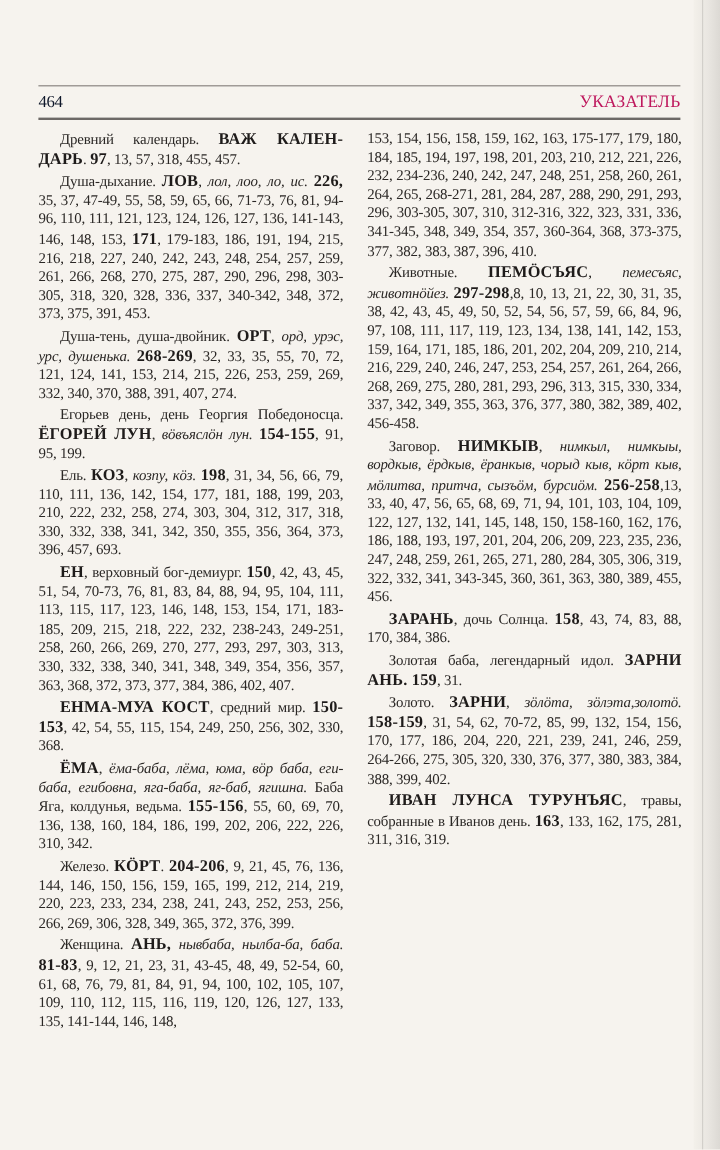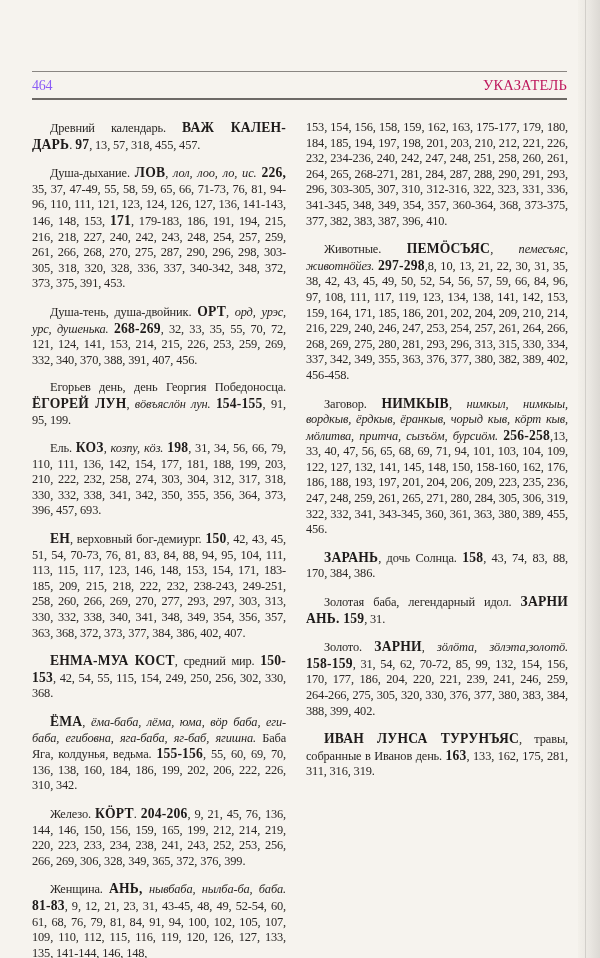--- a/index.html
+++ b/index.html
@@ -10,48 +10,48 @@
     color:#2a2725;
     position:relative;
   }
   .page-edge {
     position:absolute; right:0; top:0; width:22px; height:958px;
     background:linear-gradient(to right,#f3f0ea 0%,#e9e6e1 55%,#dcd9d4 100%);
   }
   .page-edge-line { position:absolute; right:14px; top:0; width:1px; height:958px; background:#d2cfca; }
   .header-rule-top { position:absolute; left:32px; top:71px; width:535px; height:1px; background:#8a8682; }
   .header-rule-bottom { position:absolute; left:32px; top:98px; width:535px; height:2px; background:#6d6966; }
-  .page-number { position:absolute; left:32px; top:78px; font-size:14px; color:#8b5cf6; letter-spacing:-0.3px; }
+  .page-number { position:absolute; left:32px; top:78px; font-size:14px; color:#0f172a; letter-spacing:-0.3px; }
   .running-head { position:absolute; right:33px; top:77px; font-size:14.5px; color:#be185d; letter-spacing:0.2px; }
   .column {
     position:absolute; top:108px; font-size:12.4px; line-height:15.6px;
     text-align:justify; letter-spacing:-0.15px;
   }
   .col-left { left:32px; width:254px; }
   .col-right { left:306px; width:262px; }
-  .entry { margin:12px 0 2px 0; text-indent:18px; }
+  .entry { margin:0 0 2px 0; text-indent:18px; }
   .entry.cont { text-indent:0; }
   .b { font-weight:bold; font-size:13.6px; color:#1e1b1a; letter-spacing:0.2px; }
   .i { font-style:italic; }
 </style>
 </head>
 <body>
 
 <div class="page-edge"></div>
 <div class="page-edge-line"></div>
 
 <div class="header-rule-top"></div>
 <div class="page-number">464</div>
 <div class="running-head">УКАЗАТЕЛЬ</div>
 <div class="header-rule-bottom"></div>
 
 <div class="column col-left">
     <p class="entry"><span>Древний календарь. </span><span class="b">ВАЖ КАЛЕН-ДАРЬ</span><span>. </span><span class="b">97</span><span>, 13, 57, 318, 455, 457.</span></p>
     <p class="entry"><span>Душа-дыхание. </span><span class="b">ЛОВ</span><span>, </span><span class="i">лол, лоо, ло, ис.</span><span> </span><span class="b">226,</span><span> 35, 37, 47-49, 55, 58, 59, 65, 66, 71-73, 76, 81, 94-96, 110, 111, 121, 123, 124, 126, 127, 136, 141-143, 146, 148, 153, </span><span class="b">171</span><span>, 179-183, 186, 191, 194, 215, 216, 218, 227, 240, 242, 243, 248, 254, 257, 259, 261, 266, 268, 270, 275, 287, 290, 296, 298, 303-305, 318, 320, 328, 336, 337, 340-342, 348, 372, 373, 375, 391, 453.</span></p>
-    <p class="entry"><span>Душа-тень, душа-двойник. </span><span class="b">ОРТ</span><span>, </span><span class="i">орд, урэс, урс, душенька.</span><span> </span><span class="b">268-269</span><span>, 32, 33, 35, 55, 70, 72, 121, 124, 141, 153, 214, 215, 226, 253, 259, 269, 332, 340, 370, 388, 391, 407, 456.</span></p>
+    <p class="entry"><span>Душа-тень, душа-двойник. </span><span class="b">ОРТ</span><span>, </span><span class="i">орд, урэс, урс, душенька.</span><span> </span><span class="b">268-269</span><span>, 32, 33, 35, 55, 70, 72, 121, 124, 141, 153, 214, 215, 226, 253, 259, 269, 332, 340, 370, 388, 391, 407, 274.</span></p>
     <p class="entry"><span>Егорьев день, день Георгия Победоносца. </span><span class="b">ЁГОРЕЙ ЛУН</span><span>, </span><span class="i">вöвъяслöн лун.</span><span> </span><span class="b">154-155</span><span>, 91, 95, 199.</span></p>
     <p class="entry"><span>Ель. </span><span class="b">КОЗ</span><span>, </span><span class="i">козпу, кöз.</span><span> </span><span class="b">198</span><span>, 31, 34, 56, 66, 79, 110, 111, 136, 142, 154, 177, 181, 188, 199, 203, 210, 222, 232, 258, 274, 303, 304, 312, 317, 318, 330, 332, 338, 341, 342, 350, 355, 356, 364, 373, 396, 457, 693.</span></p>
     <p class="entry"><span class="b">ЕН</span><span>, верховный бог-демиург. </span><span class="b">150</span><span>, 42, 43, 45, 51, 54, 70-73, 76, 81, 83, 84, 88, 94, 95, 104, 111, 113, 115, 117, 123, 146, 148, 153, 154, 171, 183-185, 209, 215, 218, 222, 232, 238-243, 249-251, 258, 260, 266, 269, 270, 277, 293, 297, 303, 313, 330, 332, 338, 340, 341, 348, 349, 354, 356, 357, 363, 368, 372, 373, 377, 384, 386, 402, 407.</span></p>
     <p class="entry"><span class="b">ЕНМА-МУА КОСТ</span><span>, средний мир. </span><span class="b">150-153</span><span>, 42, 54, 55, 115, 154, 249, 250, 256, 302, 330, 368.</span></p>
     <p class="entry"><span class="b">ЁМА</span><span>, </span><span class="i">ёма-баба, лёма, юма, вöр баба, еги-баба, егибовна, яга-баба, яг-баб, ягишна.</span><span> Баба Яга, колдунья, ведьма. </span><span class="b">155-156</span><span>, 55, 60, 69, 70, 136, 138, 160, 184, 186, 199, 202, 206, 222, 226, 310, 342.</span></p>
     <p class="entry"><span>Железо. </span><span class="b">КÖРТ</span><span>. </span><span class="b">204-206</span><span>, 9, 21, 45, 76, 136, 144, 146, 150, 156, 159, 165, 199, 212, 214, 219, 220, 223, 233, 234, 238, 241, 243, 252, 253, 256, 266, 269, 306, 328, 349, 365, 372, 376, 399.</span></p>
     <p class="entry"><span>Женщина. </span><span class="b">АНЬ,</span><span> </span><span class="i">нывбаба, нылба-ба, баба.</span><span> </span><span class="b">81-83</span><span>, 9, 12, 21, 23, 31, 43-45, 48, 49, 52-54, 60, 61, 68, 76, 79, 81, 84, 91, 94, 100, 102, 105, 107, 109, 110, 112, 115, 116, 119, 120, 126, 127, 133, 135, 141-144, 146, 148,</span></p>
   </div>
 <div class="column col-right">
     <p class="entry cont"><span>153, 154, 156, 158, 159, 162, 163, 175-177, 179, 180, 184, 185, 194, 197, 198, 201, 203, 210, 212, 221, 226, 232, 234-236, 240, 242, 247, 248, 251, 258, 260, 261, 264, 265, 268-271, 281, 284, 287, 288, 290, 291, 293, 296, 303-305, 307, 310, 312-316, 322, 323, 331, 336, 341-345, 348, 349, 354, 357, 360-364, 368, 373-375, 377, 382, 383, 387, 396, 410.</span></p>

